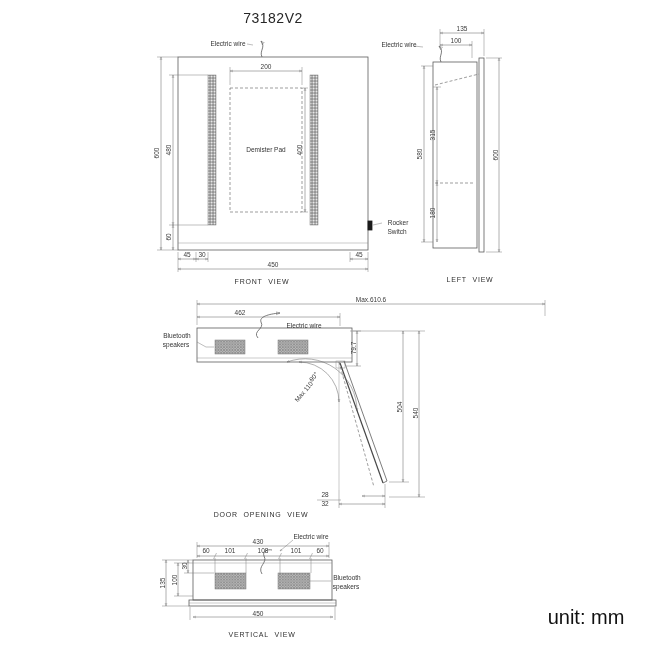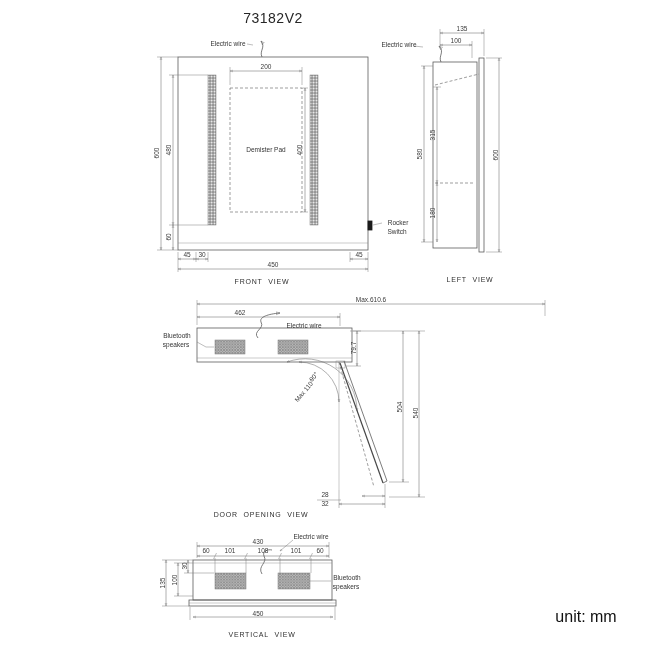--- a/index.html
+++ b/index.html
@@ -16,21 +16,21 @@
   svg .thin{stroke:#8a8a8a;stroke-width:0.45;}
   svg .fill{fill:#1b1b1b;stroke:#1b1b1b;}
   .t{position:absolute;color:#3a3a3a;white-space:nowrap;line-height:1;}
   .dim{font-size:6.5px;}
   .lbl{font-size:6.5px;color:#333;}
   .c{transform:translate(-50%,-50%);}
   .v{transform:translate(-50%,-50%) rotate(-90deg);}
   .r50{transform:translate(-50%,-50%) rotate(-50deg);}
   .cap{font-size:7px;letter-spacing:0.8px;word-spacing:3px;color:#2e2e2e;}
   .title{font-size:14px;color:#262626;letter-spacing:0.5px;}
-  .unit{font-size:16px;color:#101010;}
+  .unit{font-size:20px;color:#101010;}
 </style>
 </head>
 <body>
 
 <div id="stage">
 
 <svg width="650" height="650" viewBox="0 0 650 650">
   <defs>
     <marker id="ar" viewBox="0 0 10 10" refX="8" refY="5" markerWidth="6" markerHeight="6" orient="auto-start-reverse">
       <path d="M0,2 L8,5 L0,8 Z" fill="#5c5c5c" stroke="none"></path>

